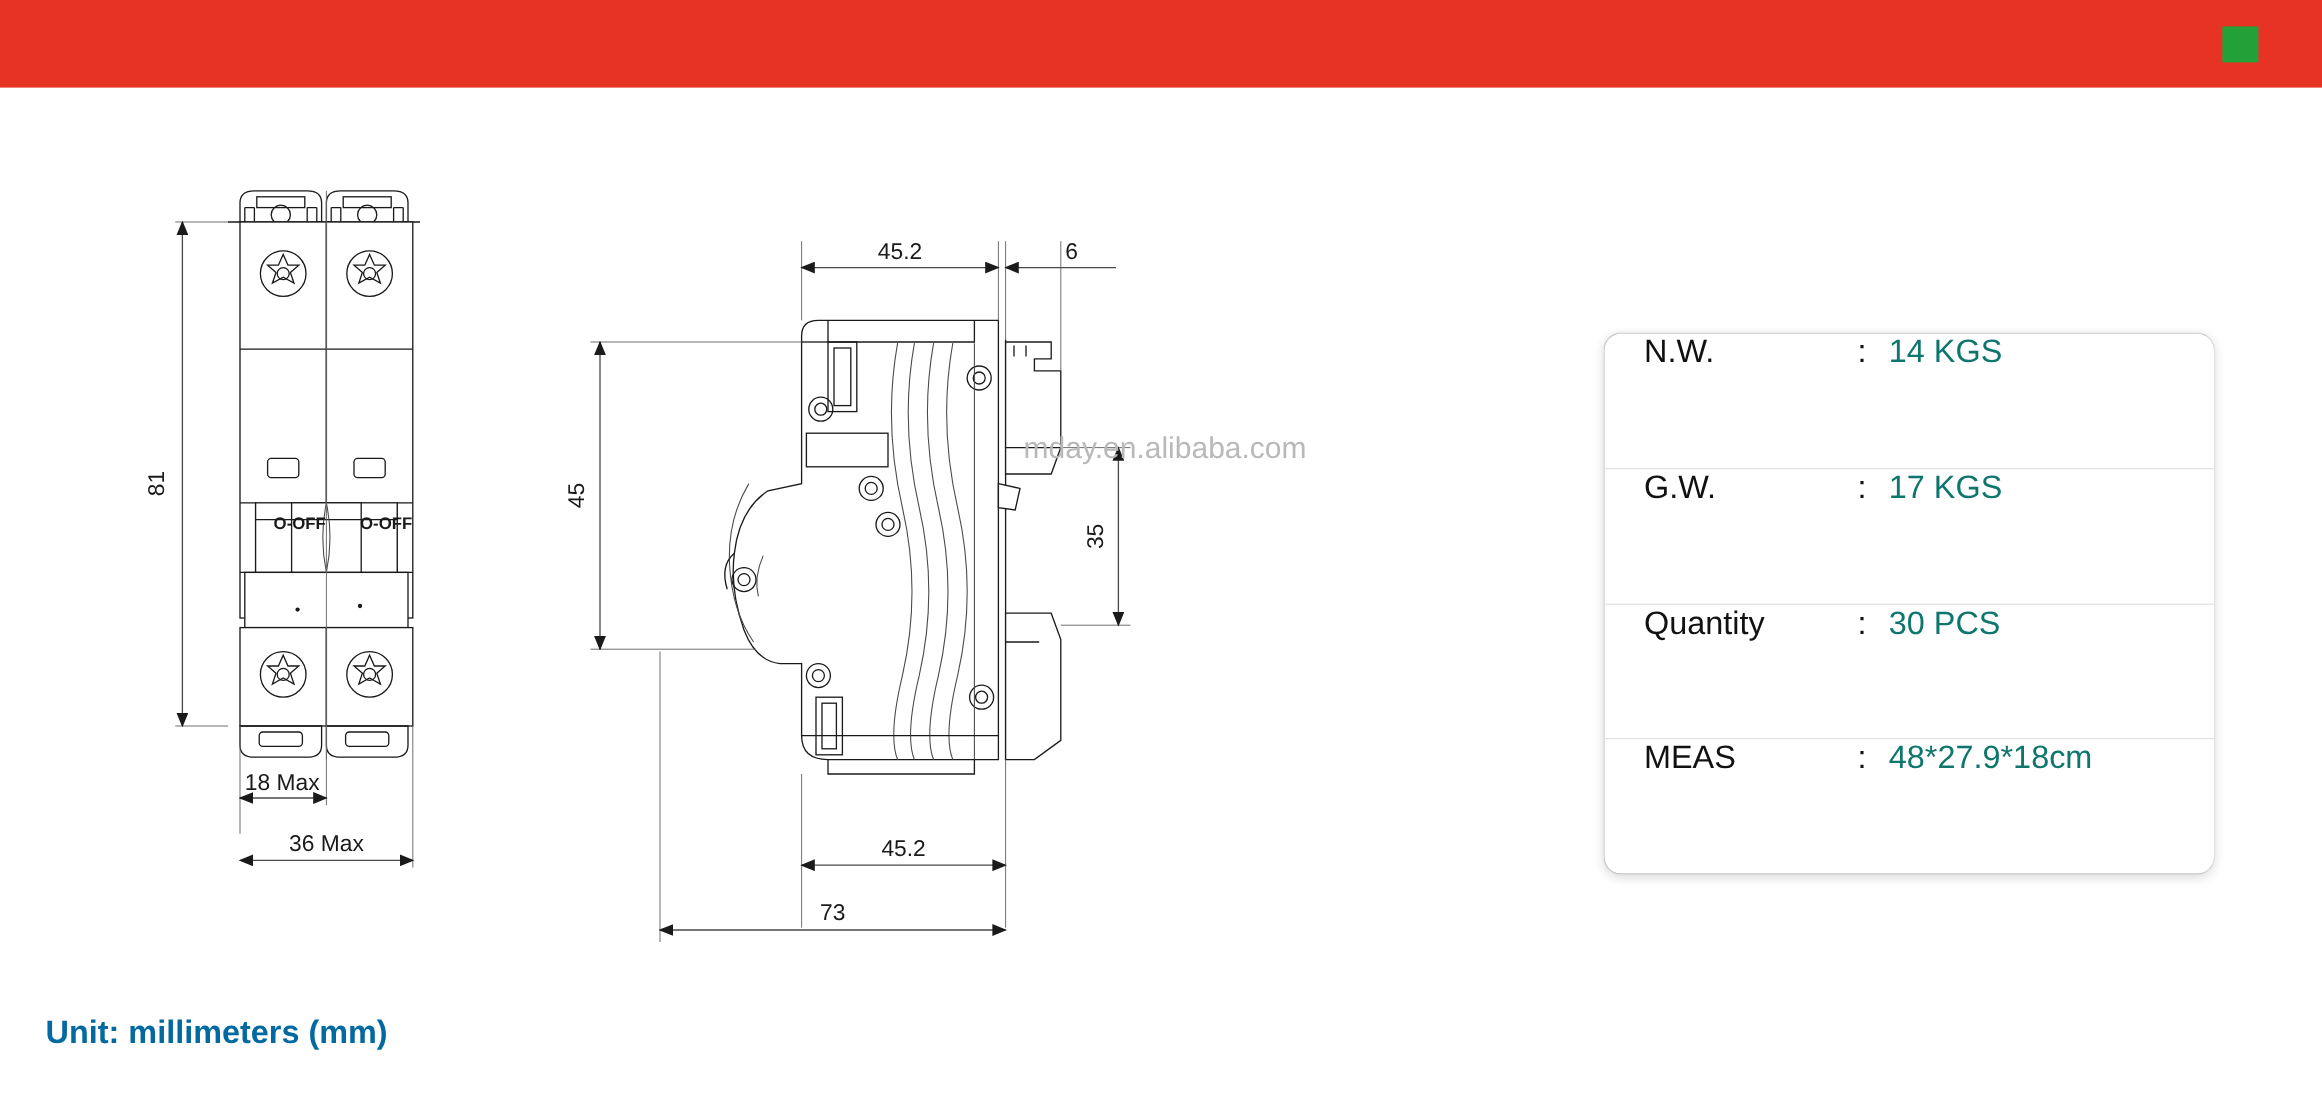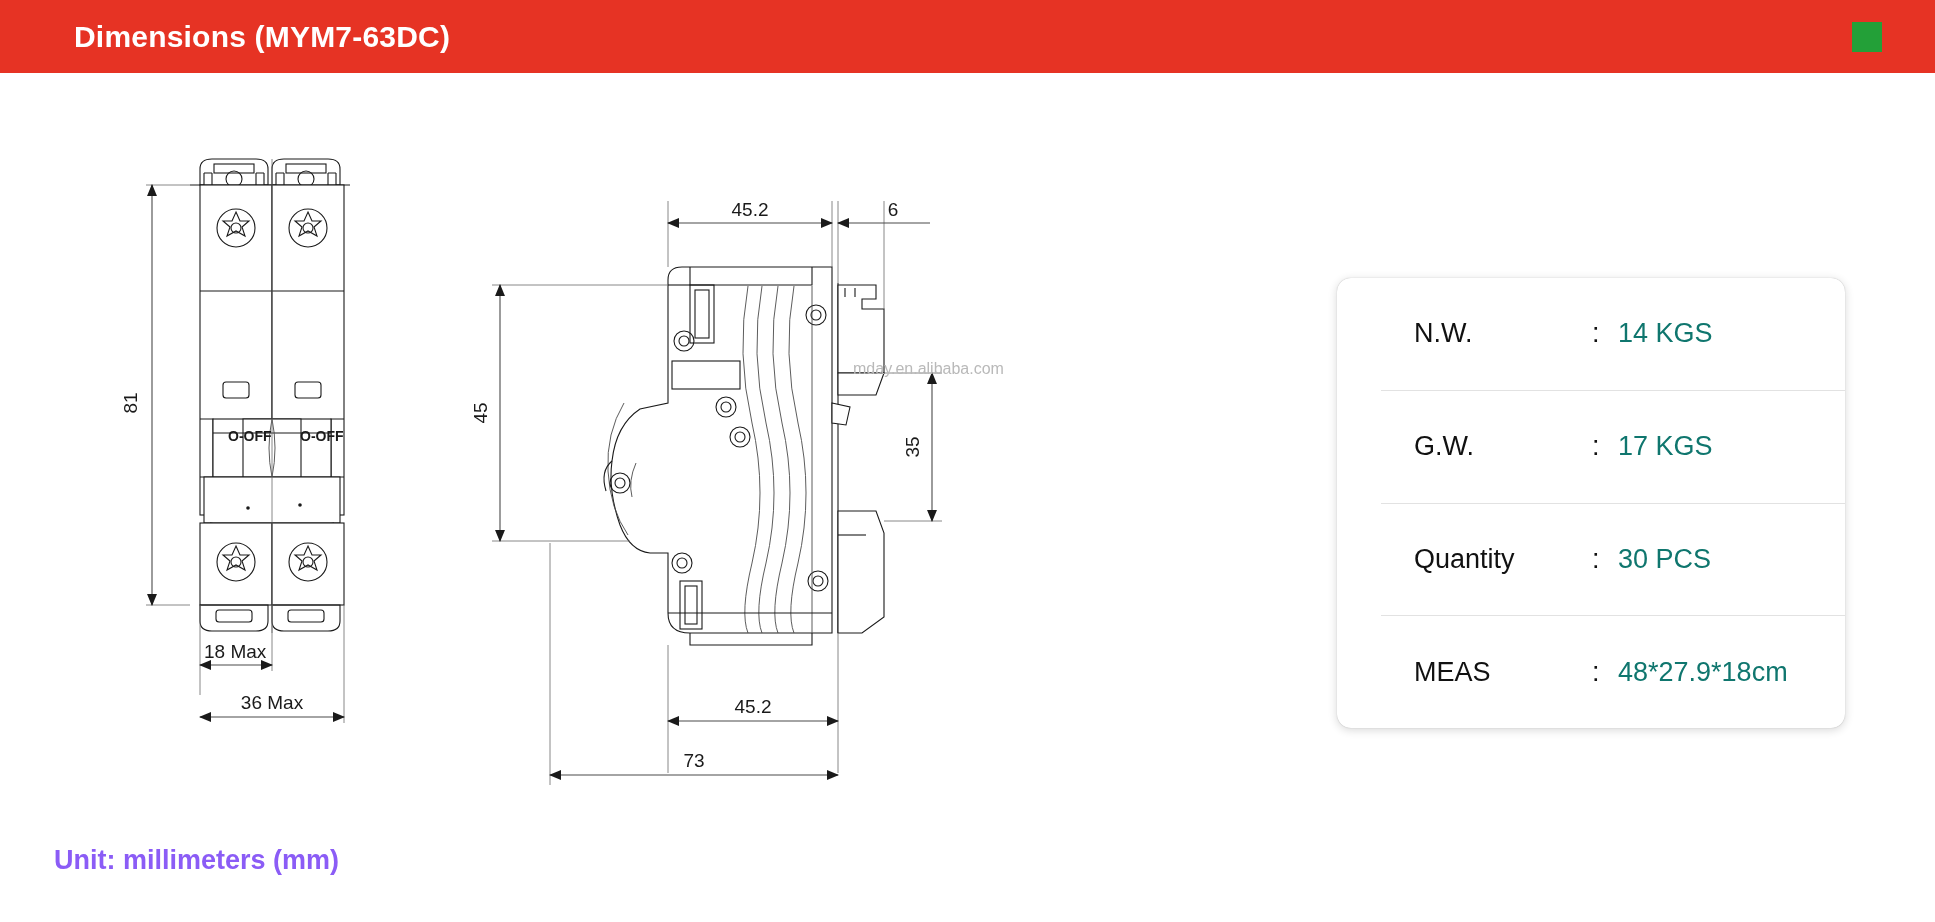--- a/index.html
+++ b/index.html
@@ -34,22 +34,22 @@
 
   
   .canvas {
     position: absolute; left: 0; top: 73px;
     width: 1935px; height: 849px;
   }
   .canvas svg { display: block; }
 
   
   .unit-caption {
-    position: absolute; left: 54px; top: 845px;
-    font-size: 27px; font-weight: 700; color: #8b5cf6;
+    position: absolute; left: 38px; top: 845px;
+    font-size: 27px; font-weight: 700; color: #0369a1;
     white-space: nowrap;
   }
 
   
   .packing-card {
     position: absolute;
     left: 1337px; top: 278px;
     width: 508px; height: 450px;
     background: #ffffff;
     border-radius: 14px;
@@ -63,63 +63,61 @@
     display: flex; align-items: center;
   }
   .packing-head-text {
     margin-left: 33px;
     font-size: 31px; font-weight: 700; color: #111;
     letter-spacing: .2px; white-space: nowrap;
   }
   .packing-body { flex: 1; display: flex; flex-direction: column; }
   .packing-row {
     flex: 1;
-    display: flex; align-items: center;
+    display: flex; 
     padding: 0 33px;
     border-top: 1px solid #e2e2e2;
-    margin-left: 44px;
   }
   .packing-row:first-child { border-top: none; }
   .pk-label {
     width: 178px;
     font-size: 27px; color: #111; white-space: nowrap;
   }
   .pk-colon {
     width: 26px;
     font-size: 27px; color: #111;
   }
   .pk-value {
     font-size: 27px; color: #0f766e; white-space: nowrap;
   }
 
   
   .watermark {
     position: absolute;
     left: 853px; top: 360px;
-    font-size: 16px;
+    font-size: 25px;
     color: #b9b9b9;
     white-space: nowrap;
     pointer-events: none;
   }
 
   .dimtext { font-family: "Liberation Sans", sans-serif; font-size: 19px; fill: #1a1a1a; }
   .dimtext-sm { font-family: "Liberation Sans", sans-serif; font-size: 17px; fill: #1a1a1a; }
   .ln { stroke: #1a1a1a; stroke-width: 1.1; fill: none; }
   .ln-thin { stroke: #4a4a4a; stroke-width: .9; fill: none; }
   .dim { stroke: #4a4a4a; stroke-width: 1.1; fill: none; }
   .ext { stroke: #6a6a6a; stroke-width: .8; fill: none; }
   .fillw { fill: #ffffff; stroke: #1a1a1a; stroke-width: 1.1; }
 </style>
 </head>
 <body>
 
 <div class="page">
 
   <div class="header">
-    <div class="header-title">Dimensions (MYM7-63DC)</div>
     <div class="header-badge"></div>
   </div>
 
   <div class="canvas">
     <svg width="1935" height="849" viewBox="0 0 1935 849" xmlns="http://www.w3.org/2000/svg">
       <defs>
         <marker id="arrEnd" markerWidth="11" markerHeight="9" refX="10" refY="4.5" orient="auto">
           <path d="M0,0 L11,4.5 L0,9 z" fill="#1a1a1a"></path>
         </marker>
         <marker id="arrStart" markerWidth="11" markerHeight="9" refX="1" refY="4.5" orient="auto">

